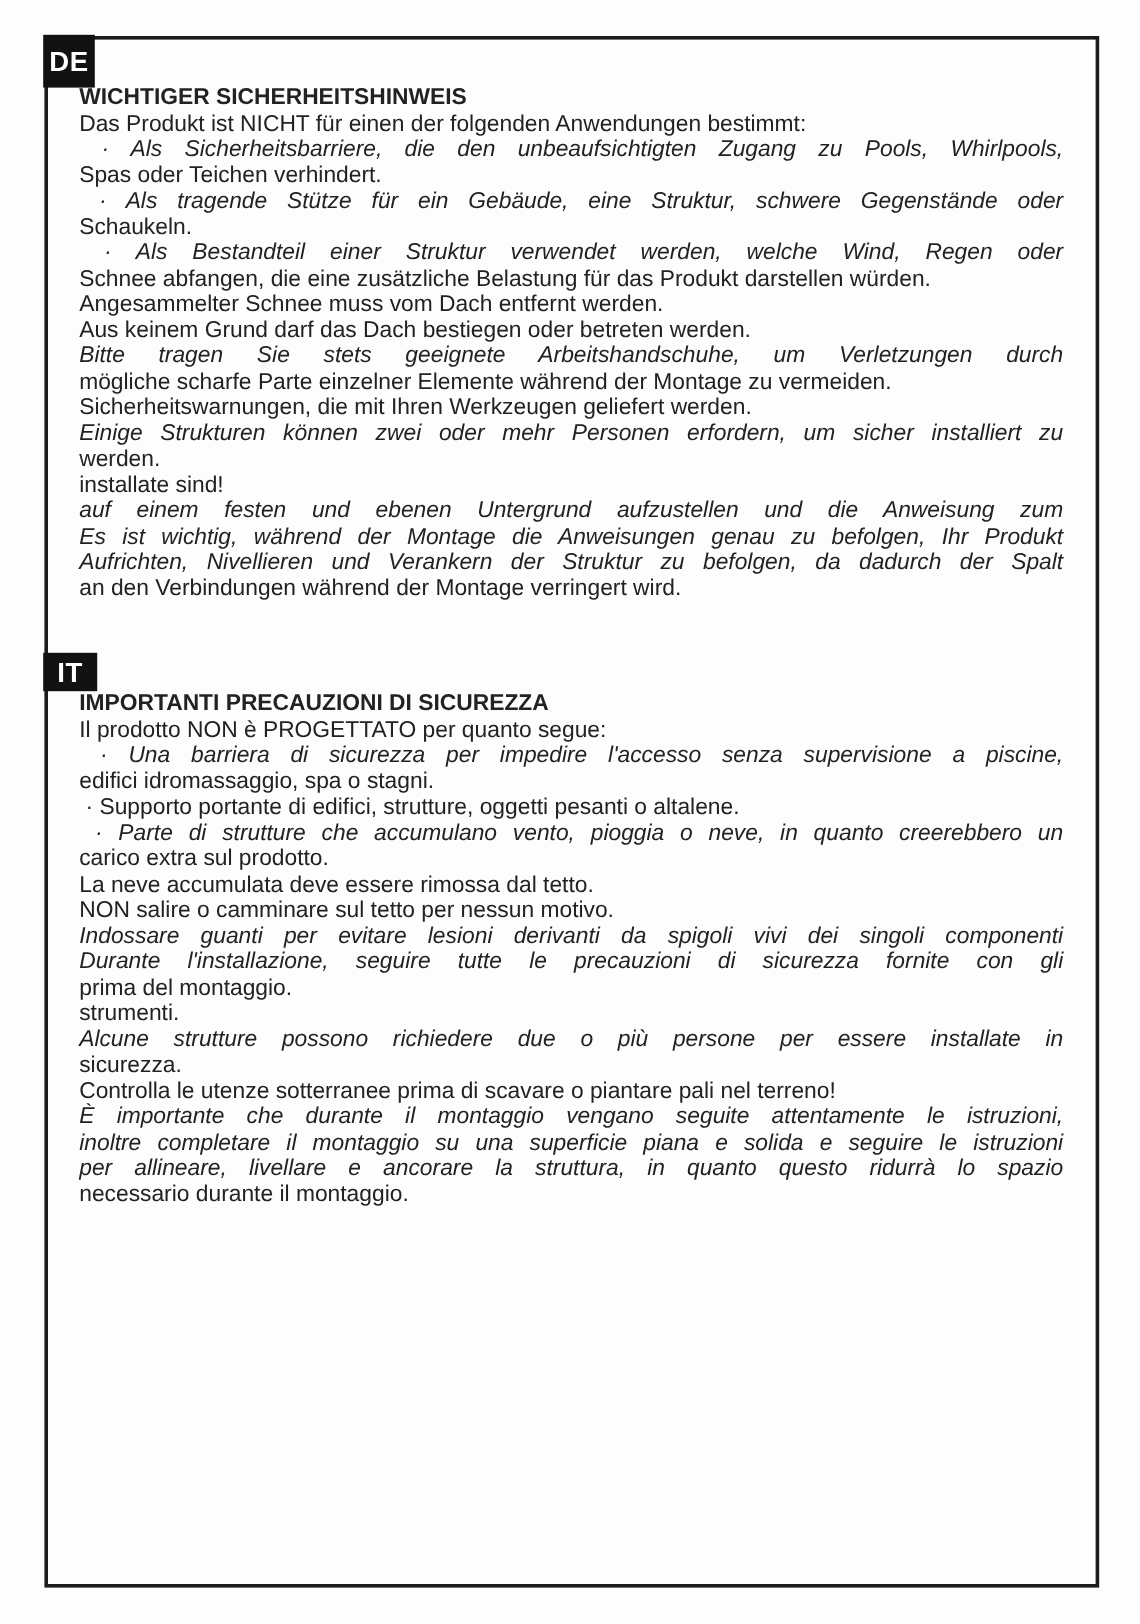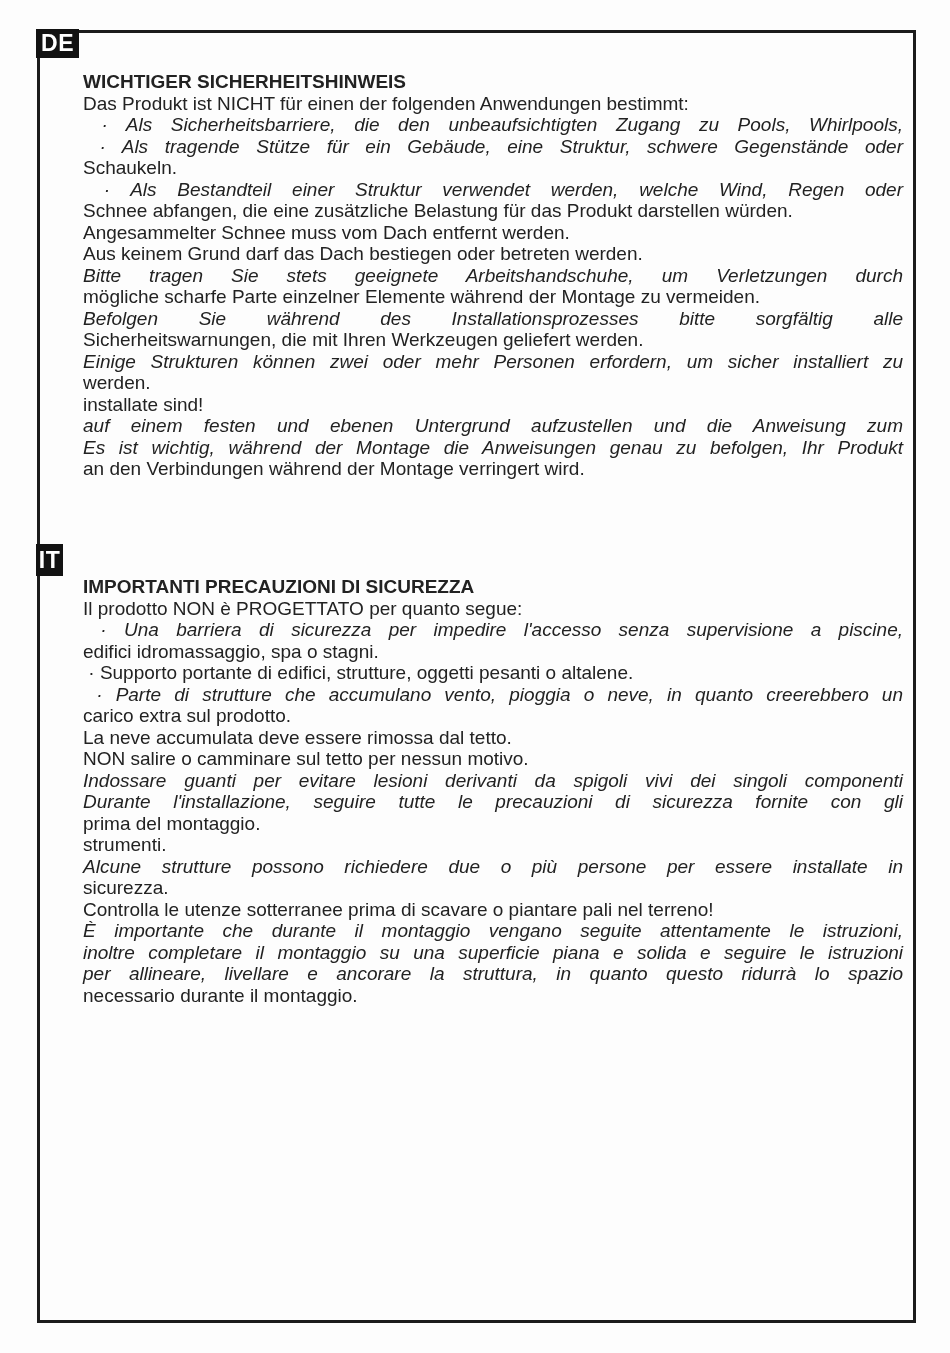--- a/index.html
+++ b/index.html
@@ -34,25 +34,25 @@
     background: var(--badge_bg);
     color: var(--badge_text);
     font-weight: bold;
     font-size: 23px;
     display: flex;
     align-items: center;
     justify-content: center;
     letter-spacing: 0.5px;
     z-index: 2;
   }
-  #badge-de { left: 36px; top: 29px;  width: 43px; height: 29px; }
-  #badge-it { left: 36px; top: 544px; width: 27px; height: 32px; }
+  #badge-de { left: 36px; top: 29px;  width: 43px; height: 44px; }
+  #badge-it { left: 36px; top: 544px; width: 45px; height: 32px; }
   .text-block {
     position: absolute;
-    left: 83px;
+    left: 66px;
     width: 820px;
   }
   #text-de { top: 71px; }
   #text-it { top: 576px; }
   .line {
     font-size: 19px;
     line-height: 21.5px;
     height: 21.5px;
     white-space: normal;
   }
@@ -68,35 +68,36 @@
 
 <div class="canvas">
   <div class="page-border"></div>
 
   <div class="lang-badge" id="badge-de">DE</div>
 
   <div class="text-block" id="text-de">
       <div class="line bold">WICHTIGER SICHERHEITSHINWEIS</div>
       <div class="line">Das Produkt ist NICHT für einen der folgenden Anwendungen bestimmt:</div>
       <div class="line j">&nbsp;· Als Sicherheitsbarriere, die den unbeaufsichtigten Zugang zu Pools, Whirlpools,</div>
+      <div class="line">Spas oder Teichen verhindert.</div>
       <div class="line j">&nbsp;· Als tragende Stütze für ein Gebäude, eine Struktur, schwere Gegenstände oder</div>
       <div class="line">Schaukeln.</div>
       <div class="line j">&nbsp;· Als Bestandteil einer Struktur verwendet werden, welche Wind, Regen oder</div>
       <div class="line">Schnee abfangen, die eine zusätzliche Belastung für das Produkt darstellen würden.</div>
       <div class="line">Angesammelter Schnee muss vom Dach entfernt werden.</div>
       <div class="line">Aus keinem Grund darf das Dach bestiegen oder betreten werden.</div>
       <div class="line j">Bitte tragen Sie stets geeignete Arbeitshandschuhe, um Verletzungen durch</div>
       <div class="line">mögliche scharfe Parte einzelner Elemente während der Montage zu vermeiden.</div>
-      <div class="line j">Befolgen Sie während des Installationsprozesses bitte sorgfältig alle</div>
       <div class="line">Sicherheitswarnungen, die mit Ihren Werkzeugen geliefert werden.</div>
       <div class="line j">Einige Strukturen können zwei oder mehr Personen erfordern, um sicher installiert zu</div>
       <div class="line">werden.</div>
       <div class="line">installate sind!</div>
       <div class="line j">auf einem festen und ebenen Untergrund aufzustellen und die Anweisung zum</div>
       <div class="line j">Es ist wichtig, während der Montage die Anweisungen genau zu befolgen, Ihr Produkt</div>
+      <div class="line j">Aufrichten, Nivellieren und Verankern der Struktur zu befolgen, da dadurch der Spalt</div>
       <div class="line">an den Verbindungen während der Montage verringert wird.</div>
     </div>
 
   <div class="lang-badge" id="badge-it">IT</div>
 
   <div class="text-block" id="text-it">
       <div class="line bold">IMPORTANTI PRECAUZIONI DI SICUREZZA</div>
       <div class="line">Il prodotto NON è PROGETTATO per quanto segue:</div>
       <div class="line j">&nbsp;· Una barriera di sicurezza per impedire l'accesso senza supervisione a piscine,</div>
       <div class="line">edifici idromassaggio, spa o stagni.</div>

